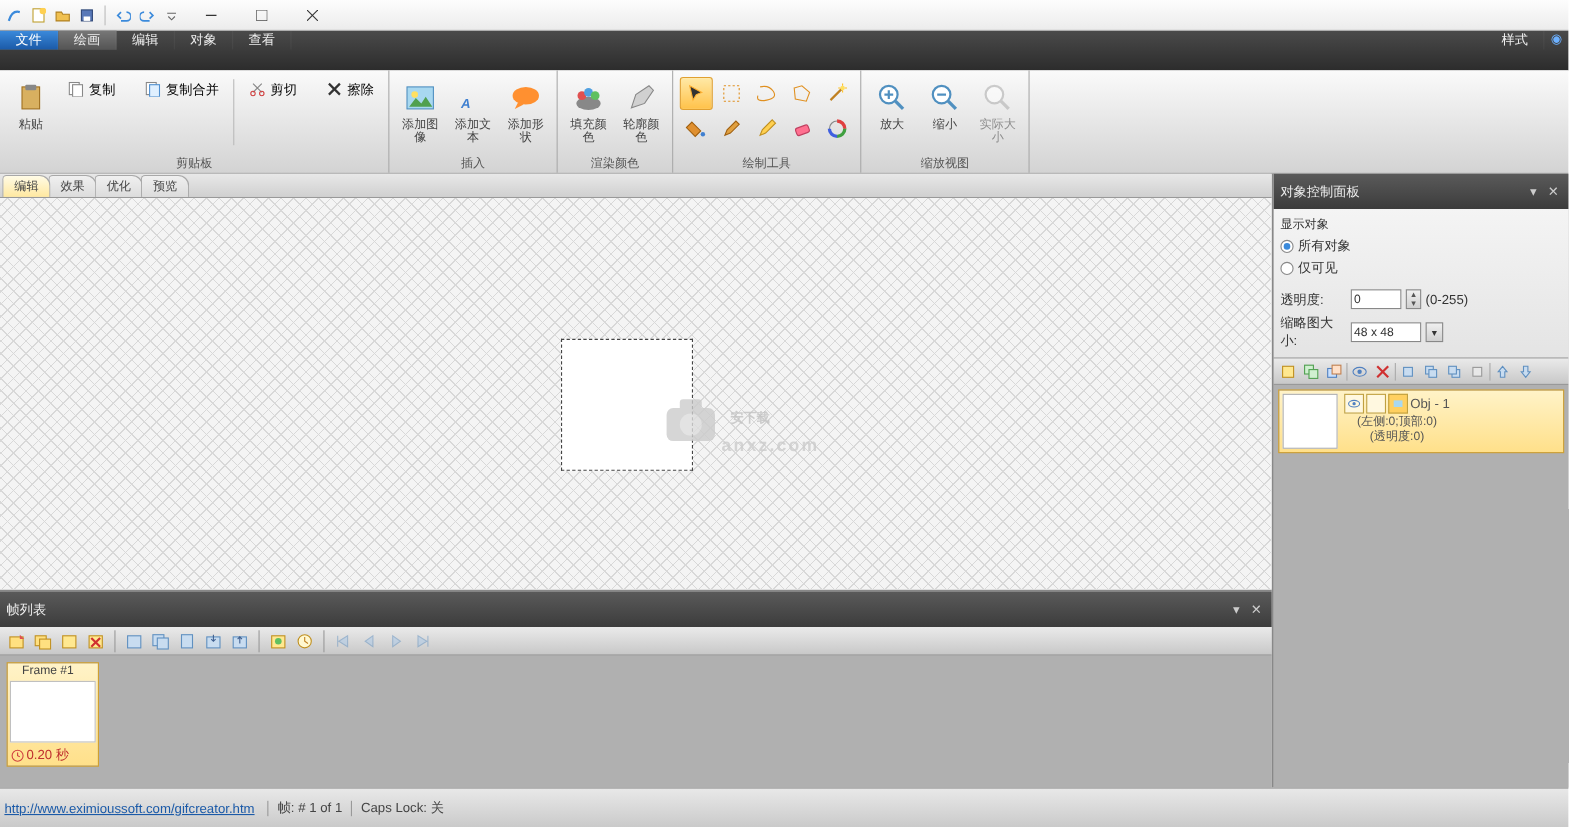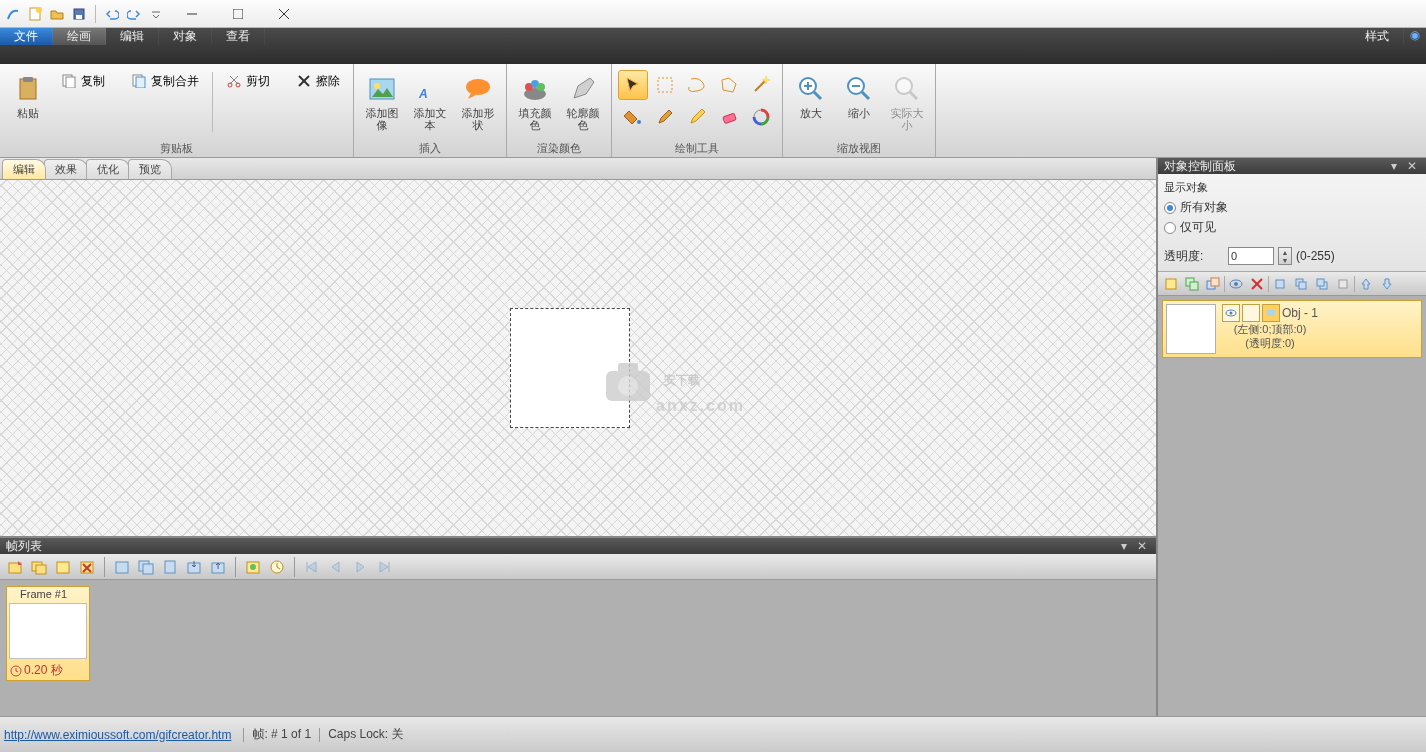--- a/index.html
+++ b/index.html
@@ -43,21 +43,21 @@
 .tab{height:20px;padding:0 10px;display:flex;align-items:center;font-size:11px;color:#444;background:linear-gradient(#f0f0f0,#dcdcdc);border:1px solid #a8a8a8;border-bottom:none;border-radius:4px 10px 0 0;margin-right:-2px;position:relative;}
 .tab.active{background:linear-gradient(#fffbe6,#ffe8a0);z-index:2;}
 .canvaswrap{flex:1;background:#e0e0e0;position:relative;overflow:hidden;}
 .canvas{position:absolute;inset:0;background-image:repeating-linear-gradient(45deg,#d8d8d8 0 1px,transparent 1px 8px),repeating-linear-gradient(-45deg,#d8d8d8 0 1px,transparent 1px 8px);background-color:#f4f4f4;}
 .canvasobj{position:absolute;left:510px;top:128px;width:120px;height:120px;background:#fff;border:1px dashed #444;}
 .watermark{position:absolute;left:600px;top:175px;color:#c2c2c2;font-size:36px;font-weight:bold;display:flex;align-items:center;gap:8px;opacity:.8;}
 .watermark .sub{position:absolute;top:42px;left:56px;font-size:16px;color:#ccc;letter-spacing:2px;}
 
 
 .framepanel{height:180px;background:#b0b0b0;display:flex;flex-direction:column;border-top:2px solid #888;}
-.panelhead{height:16px;background:linear-gradient(#5a5a5a,#3c3c3c);color:#eee;display:flex;align-items:center;padding:0 6px;font-size:11px;}
+.panelhead{height:32px;background:linear-gradient(#5a5a5a,#3c3c3c);color:#eee;display:flex;align-items:center;padding:0 6px;font-size:11px;}
 .panelhead .sp{flex:1;}
 .panelhead .pb{width:16px;height:14px;display:flex;align-items:center;justify-content:center;margin-left:2px;color:#ccc;}
 .frametb{height:26px;background:linear-gradient(#eaeaea,#c8c8c8);display:flex;align-items:center;gap:2px;padding:0 4px;border-bottom:1px solid #999;}
 .ftbtn{width:22px;height:22px;display:flex;align-items:center;justify-content:center;border:1px solid transparent;border-radius:2px;}
 .ftsep{width:1px;height:20px;background:#999;margin:0 4px;}
 .framesarea{flex:1;background:#b0b0b0;padding:6px;display:flex;gap:6px;align-items:flex-start;}
 .frame{width:84px;background:linear-gradient(#fff3c8,#ffe08a);border:1px solid #d0a030;display:flex;flex-direction:column;}
 .frame .fh{font-size:11px;color:#444;padding:1px 13px;}
 .frame .fimg{height:56px;background:#fff;margin:2px;border:1px solid #c0c0c0;}
 .frame .ft{font-size:11px;color:#c03030;padding:1px 3px;display:flex;align-items:center;gap:2px;}
@@ -541,20 +541,25 @@
       <div class="rp-right">
         <div class="rp-row">
           <span style="width:60px;">透明度:</span>
           <div class="numbox">0</div>
           <div class="spn">
               <div>▲</div>
               <div>▼</div>
             </div>
           <span>(0-255)</span>
         </div>
+        <div class="rp-row">
+          <span style="width:60px;">缩略图大小:</span>
+          <div class="combo">48 x 48</div>
+          <div class="combobtn">▼</div>
+        </div>
       </div>
     </div>
     <div class="objtb">
       <div class="ftbtn">
           <svg width="14" height="14">
             <rect x="2" y="2" width="10" height="10" fill="#ffe890" stroke="#c09020"></rect>
           </svg>
         </div>
       <div class="ftbtn">
           <svg width="14" height="14">

